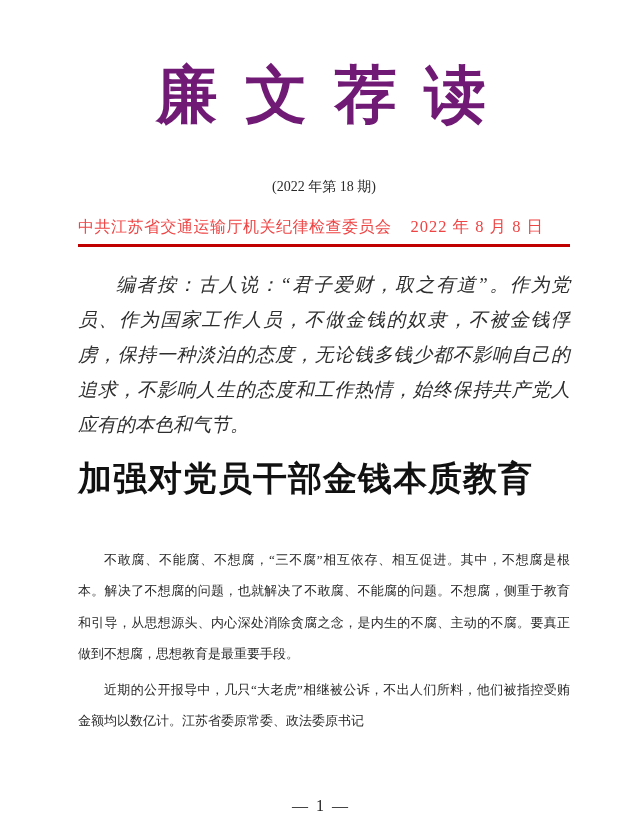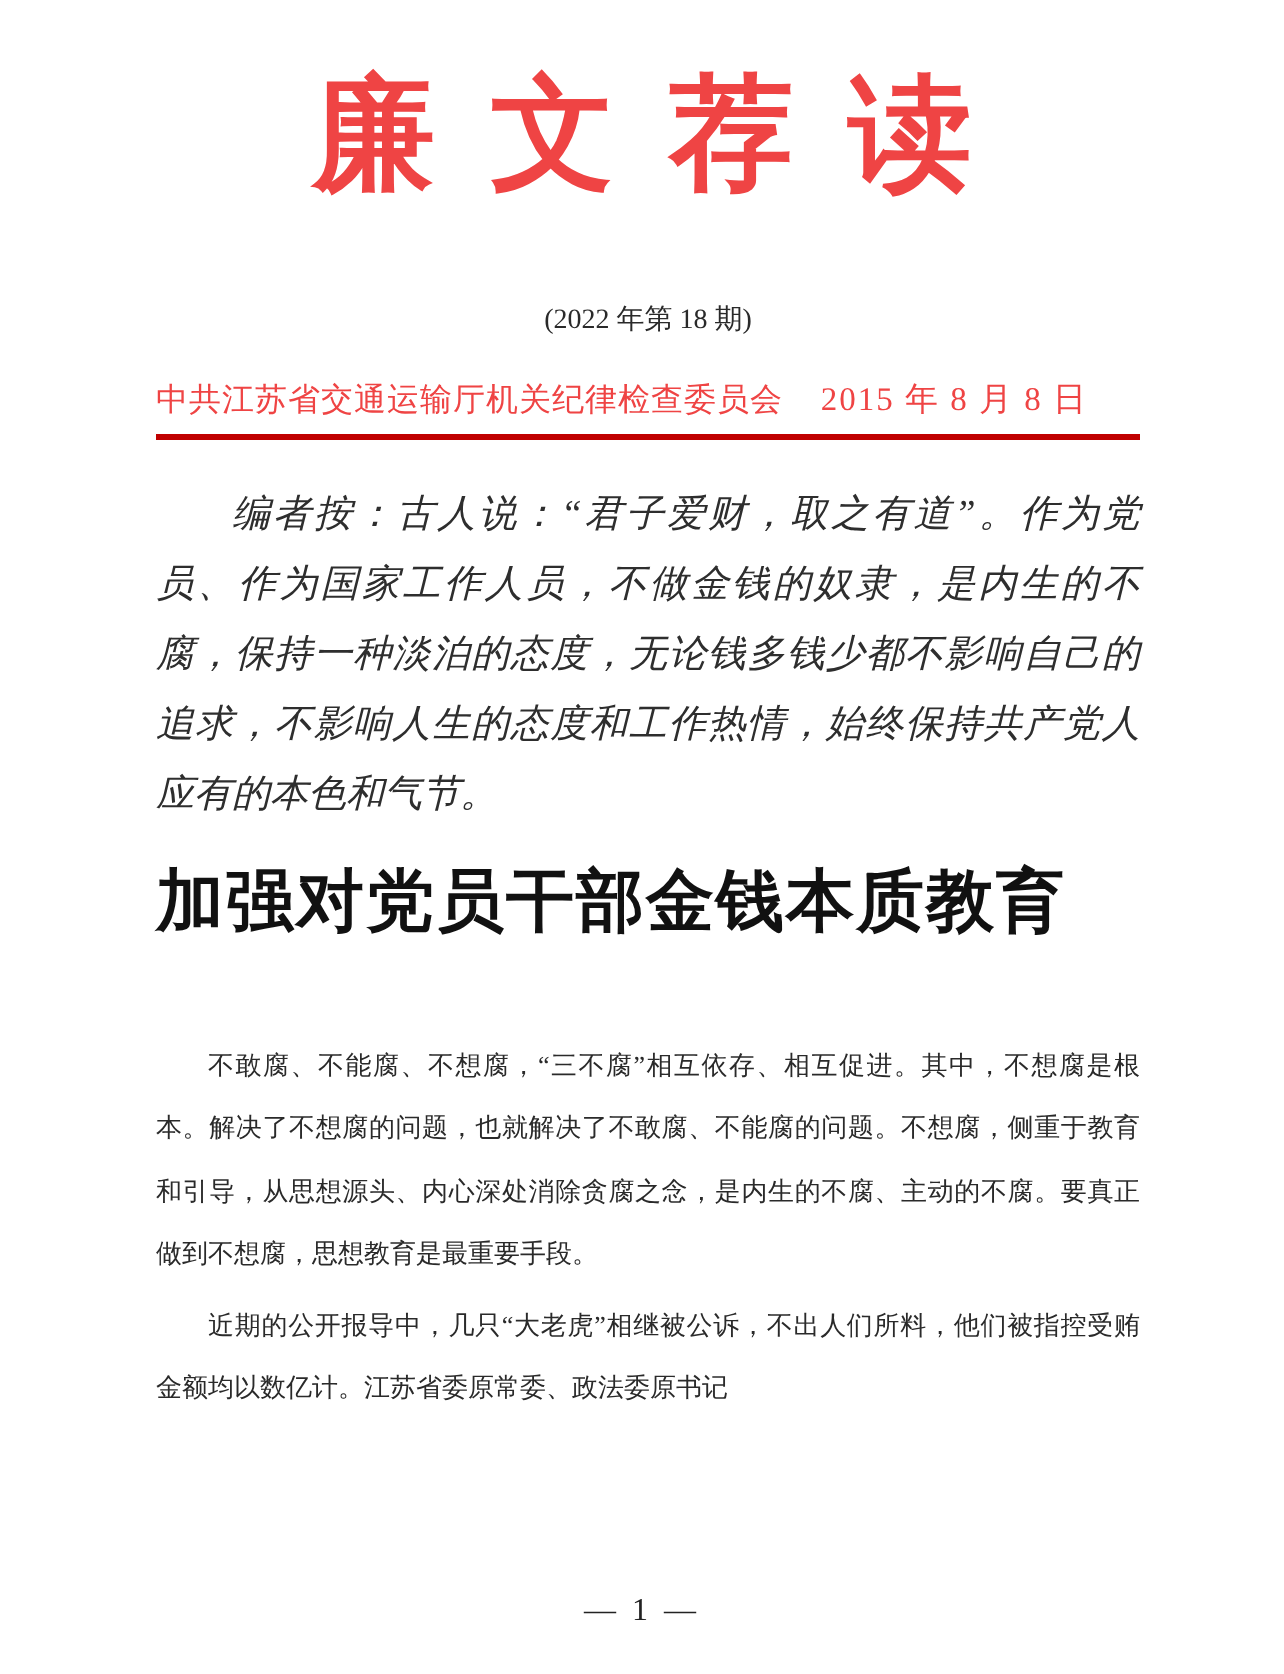--- a/index.html
+++ b/index.html
@@ -11,23 +11,23 @@
     margin: 0 auto;
     background: #ffffff;
     font-family: "Liberation Serif", "DejaVu Serif", serif;
     color: #262626;
     overflow: hidden;
   }
   .content {
     padding: 0 72px 0 78px;
   }
   .masthead {
-    margin-top: 31px;
+    margin-top: 58px;
     text-align: center;
-    color: #ef4444;
+    color: #701a75;
     font-size: 62px;
     line-height: 1.2;
     font-weight: bold;
     letter-spacing: 6px;
     white-space: nowrap;
   }
   .issue-line {
     margin-top: 46px;
     text-align: center;
     font-size: 14px;
@@ -100,26 +100,26 @@
 
 <div class="page">
   <div class="content">
 
     <div class="masthead">廉 文 荐 读</div>
 
     <div class="issue-line">(2022 年第 18 期)</div>
 
     <div class="meta-row">
       <span class="publisher">中共江苏省交通运输厅机关纪律检查委员会</span>
-      <span class="pub-date">2015 年 8 月 8 日</span>
+      <span class="pub-date">2022 年 8 月 8 日</span>
     </div>
 
     <hr class="red-rule">
 
-    <div class="editor-note">编者按：古人说：“君子爱财，取之有道”。作为党员、作为国家工作人员，不做金钱的奴隶，是内生的不腐，保持一种淡泊的态度，无论钱多钱少都不影响自己的追求，不影响人生的态度和工作热情，始终保持共产党人应有的本色和气节。</div>
+    <div class="editor-note">编者按：古人说：“君子爱财，取之有道”。作为党员、作为国家工作人员，不做金钱的奴隶，不被金钱俘虏，保持一种淡泊的态度，无论钱多钱少都不影响自己的追求，不影响人生的态度和工作热情，始终保持共产党人应有的本色和气节。</div>
 
     <div class="article-title">加强对党员干部金钱本质教育</div>
 
     <div class="body-text">
       <p>不敢腐、不能腐、不想腐，“三不腐”相互依存、相互促进。其中，不想腐是根本。解决了不想腐的问题，也就解决了不敢腐、不能腐的问题。不想腐，侧重于教育和引导，从思想源头、内心深处消除贪腐之念，是内生的不腐、主动的不腐。要真正做到不想腐，思想教育是最重要手段。</p>
       <p>近期的公开报导中，几只“大老虎”相继被公诉，不出人们所料，他们被指控受贿金额均以数亿计。江苏省委原常委、政法委原书记</p>
     </div>
 
   </div>
 

